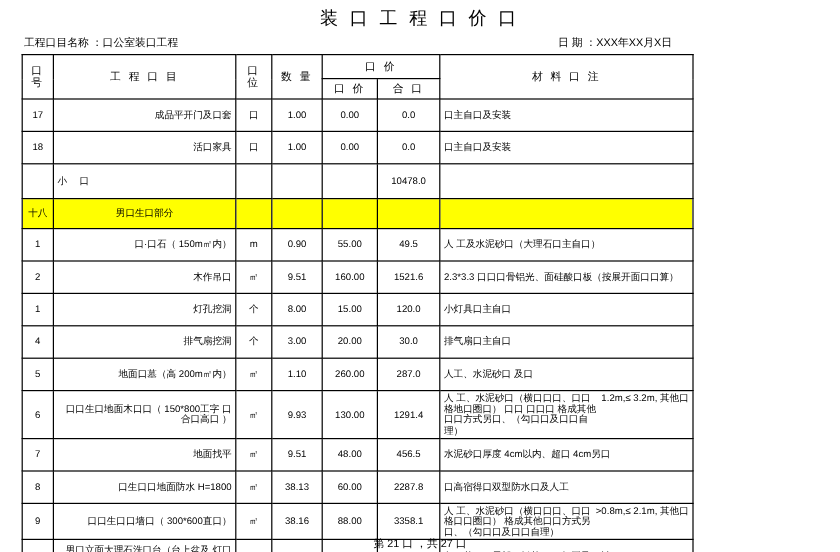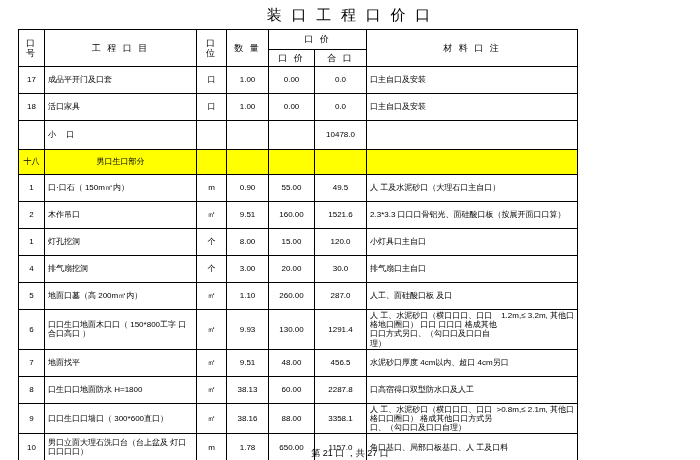--- a/index.html
+++ b/index.html
@@ -67,21 +67,21 @@
   .hrow1 td, .hrow1 th { height: 17px; }
   .hrow2 td, .hrow2 th { height: 14px; }
   tr.data td { height: 24px; }
   tr.sub td { height: 26px; }
   tr.section td {
     height: 22px;
     background: #ffff00;
     font-weight: normal;
   }
   .ctr { text-align: center; }
-  .item-text { text-align: left; padding-left: 6px; }
+  .item-text { text-align: right; padding-left: 6px; }
   .note-text { text-align: left; padding-left: 4px; }
   .sub-label { text-align: left; letter-spacing: 4px; }
   .note-two {
     display: flex;
     justify-content: flex-start;
     gap: 4px;
   }
   .note-two .n-left { flex: 1 1 auto; }
   .note-two .n-right { flex: 0 0 auto; white-space: nowrap; }
   .footer {
@@ -93,20 +93,24 @@
     font-size: 9px;
   }
 </style>
 </head>
 <body>
 
 <div class="page">
 
   <div class="doc-title">装 口 工 程 口 价 口</div>
 
+  <div class="meta-row">
+    <div class="meta-left">工程口目名称  ：口公室装口工程</div>
+    <div class="meta-right">日 期 ：XXX年XX月X日</div>
+  </div>
 
   <table class="main">
     <colgroup>
       <col class="c-no">
         <col class="c-item">
         <col class="c-unit">
         <col class="c-qty">
       <col class="c-price">
         <col class="c-total">
         <col class="c-note">
@@ -198,21 +202,21 @@
           <td class="ctr">30.0</td>
           <td class="note-text">排气扇口主自口</td>
         </tr>
         <tr class="data">
           <td class="ctr">5</td>
           <td class="item-text">地面口墓（高 200m㎡内）</td>
           <td class="ctr">㎡</td>
           <td class="ctr">1.10</td>
           <td class="ctr">260.00</td>
           <td class="ctr">287.0</td>
-          <td class="note-text">人工、面硅酸口板 及口</td>
+          <td class="note-text">人工、水泥砂口 及口</td>
         </tr>
         <tr class="data">
           <td class="ctr">6</td>
           <td class="item-text">口口生口地面木口口（ 150*800工字 口 合口高口 ）</td>
           <td class="ctr">㎡</td>
           <td class="ctr">9.93</td>
           <td class="ctr">130.00</td>
           <td class="ctr">1291.4</td>
           <td class="note-text">
             <div class="note-two">

